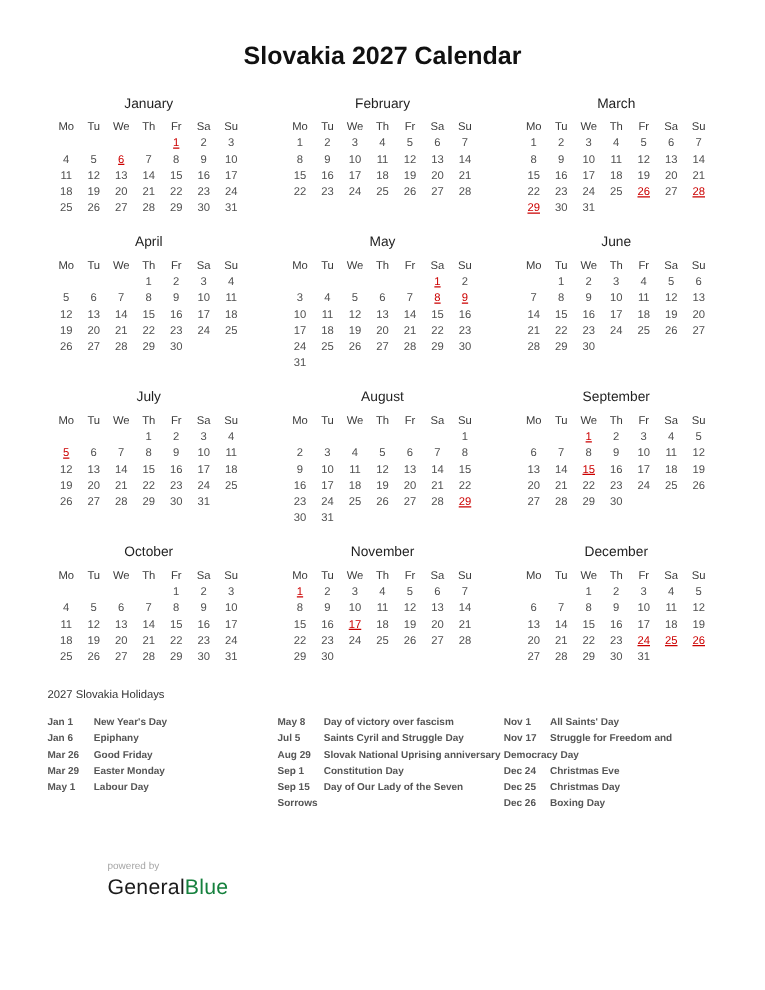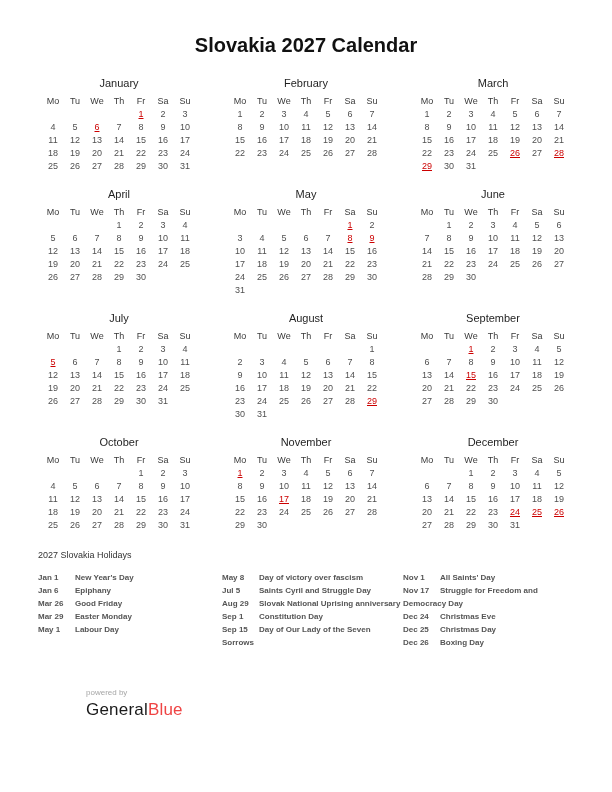--- a/index.html
+++ b/index.html
@@ -862,14 +862,14 @@
         <div class="holiday-item"><span class="hdate">Nov 17</span><span>Struggle for Freedom and Democracy Day</span></div>
         <div class="holiday-item"><span class="hdate">Dec 24</span><span>Christmas Eve</span></div>
         <div class="holiday-item"><span class="hdate">Dec 25</span><span>Christmas Day</span></div>
         <div class="holiday-item"><span class="hdate">Dec 26</span><span>Boxing Day</span></div>
       </div>
     </div>
 </div>
 
 <div class="footer">
   <div class="powered-by">powered by</div>
-  <div class="brand"><span>General</span><span class="blue-part" style="color: #ef4444;">Blue</span></div>
+  <div class="brand"><span>General</span><span class="blue-part" style="color: #15803d;">Blue</span></div>
 </div>
 
 </body></html>

